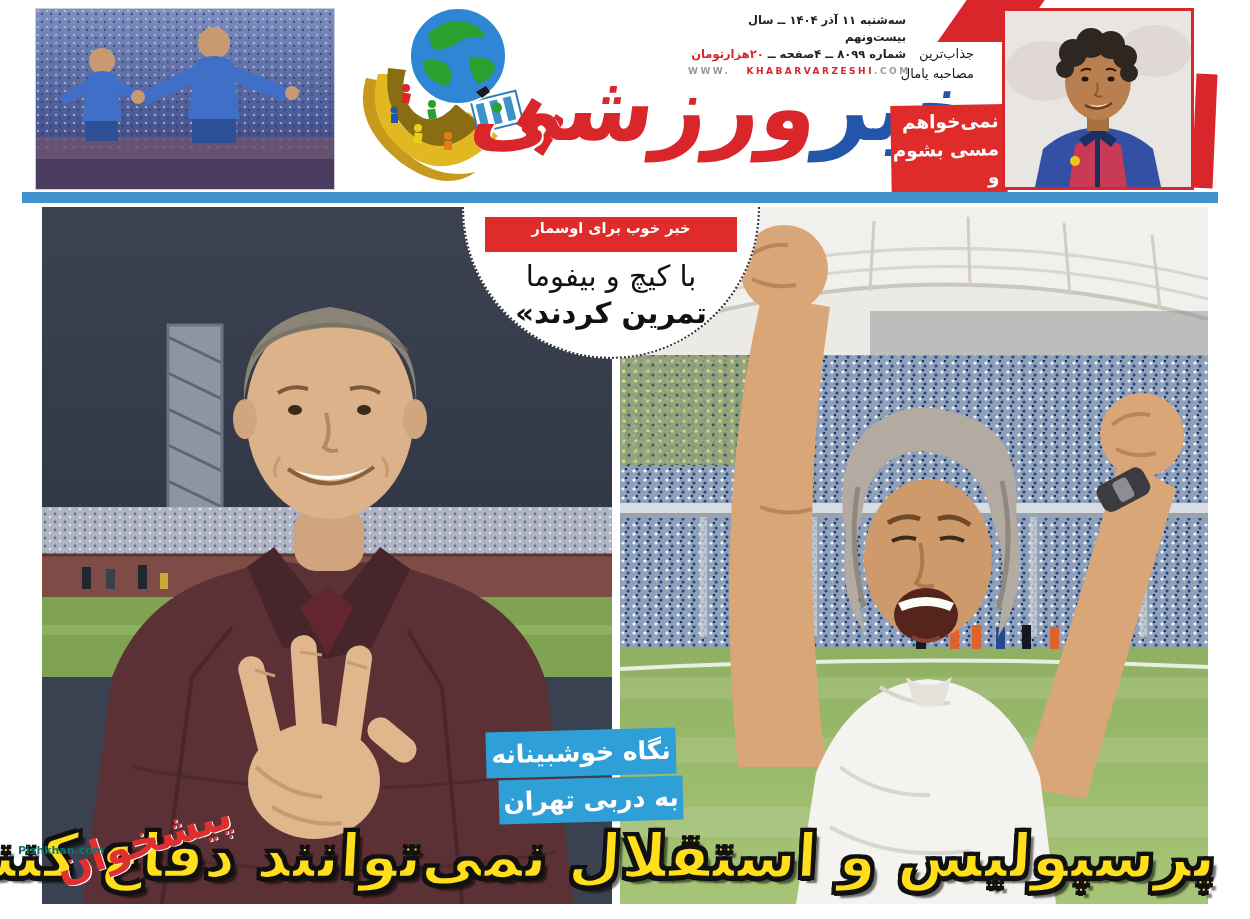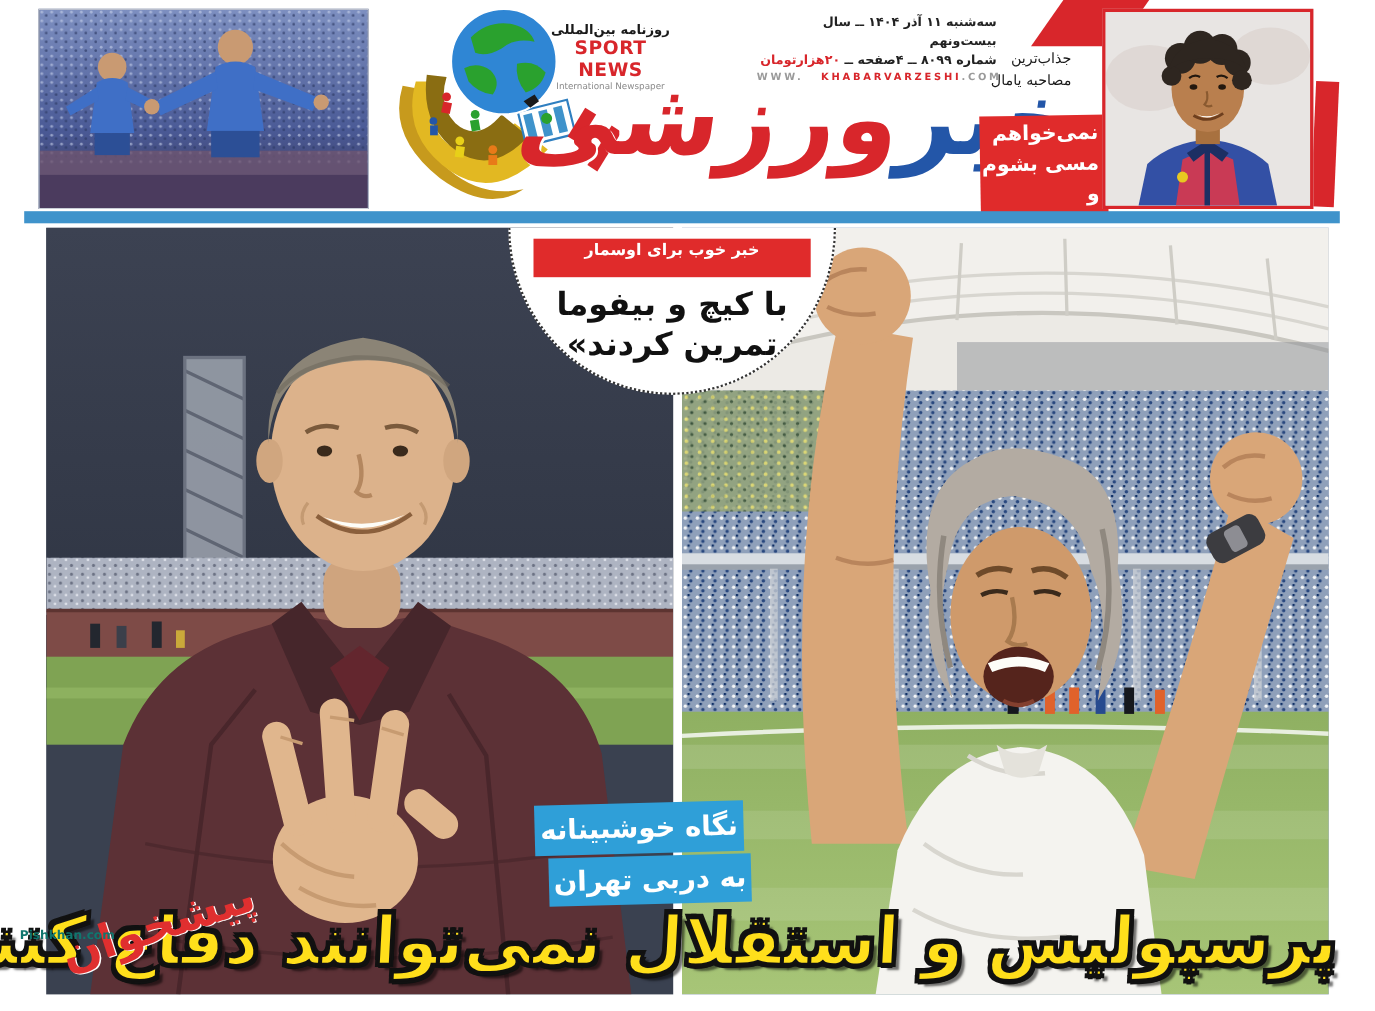--- a/index.html
+++ b/index.html
@@ -72,21 +72,21 @@
   .half-disc {
     left:462px; top:207px; width:298px; height:152px; background:#fff;
     border:2px dotted #333; border-top:none;
     border-radius:0 0 150px 150px / 0 0 152px 152px;
     text-align:center;
   }
   .half-disc .kicker {
     margin:10px auto 0 auto; width:86%; height:35px; background:#e02b2b;
     color:#fff; font-size:14.5px; font-weight:bold; line-height:23px;
   }
-  .half-disc .l1 { margin-top:6px; font-size:29px; font-weight:bold; color:#111; line-height:36px; }
+  .half-disc .l1 { margin-top:6px; font-size:29px; font-weight:normal; color:#111; line-height:36px; }
   .half-disc .l2 { font-size:29px; font-weight:bold; color:#111; line-height:38px; }
 
   .derby-note { background:#2f9fd8; color:#fff; font-weight:bold; text-align:center; }
   .note1 { left:486px; top:730px; width:190px; height:46px; font-size:25px; line-height:46px; transform:rotate(-1.5deg); }
   .note2 { left:499px; top:778px; width:184px; height:44px; font-size:25px; line-height:44px; transform:rotate(-1.5deg); }
 
   .headline {
     left:28px; top:806px; width:1188px; text-align:center; white-space:nowrap;
     font-size:61px; font-weight:bold; color:#ffdf1b; line-height:100px;
     -webkit-text-stroke:2.5px #111;
@@ -174,25 +174,20 @@
       <path d="M80,30 Q96,14 118,18 Q134,22 138,34 Q120,30 108,40 Q94,48 84,44 Z" fill="#2aa12e"></path>
       <path d="M74,58 Q86,52 98,60 Q108,70 100,82 Q86,80 78,70 Z" fill="#2aa12e"></path>
       <path d="M122,54 Q138,50 148,62 Q144,76 130,80 Q120,68 122,54 Z" fill="#2aa12e"></path>
       <path d="M128,88 l10,-6 l4,6 l-8,6 Z" fill="#1a1a1a"></path>
 
       <path d="M168,120 l16,-26 l10,6 l-16,26 Z" fill="#d8262b"></path>
       <path d="M186,146 l22,-36 l9,6 l-22,36 Z" fill="#d8262b"></path>
     </svg>
   </div>
 
-  <div class="abs tagline">
-    <div class="fa rtl">روزنامه بین‌المللی</div>
-    <div class="en">SPORT NEWS</div>
-    <div class="sub">International Newspaper</div>
-  </div>
 
   <div class="abs paper-title rtl">
     <span class="t-blue">خبر</span>
       <span class="t-red">ورزشی</span>
   </div>
 
   <div class="abs dateblock rtl">
     <div class="ln">سه‌شنبه ۱۱ آذر ۱۴۰۴ ــ سال بیست‌ونهم</div>
     <div class="ln">
       <span>شماره ۸۰۹۹ ــ ۴صفحه ــ </span><span class="price">۲۰هزارتومان</span>

